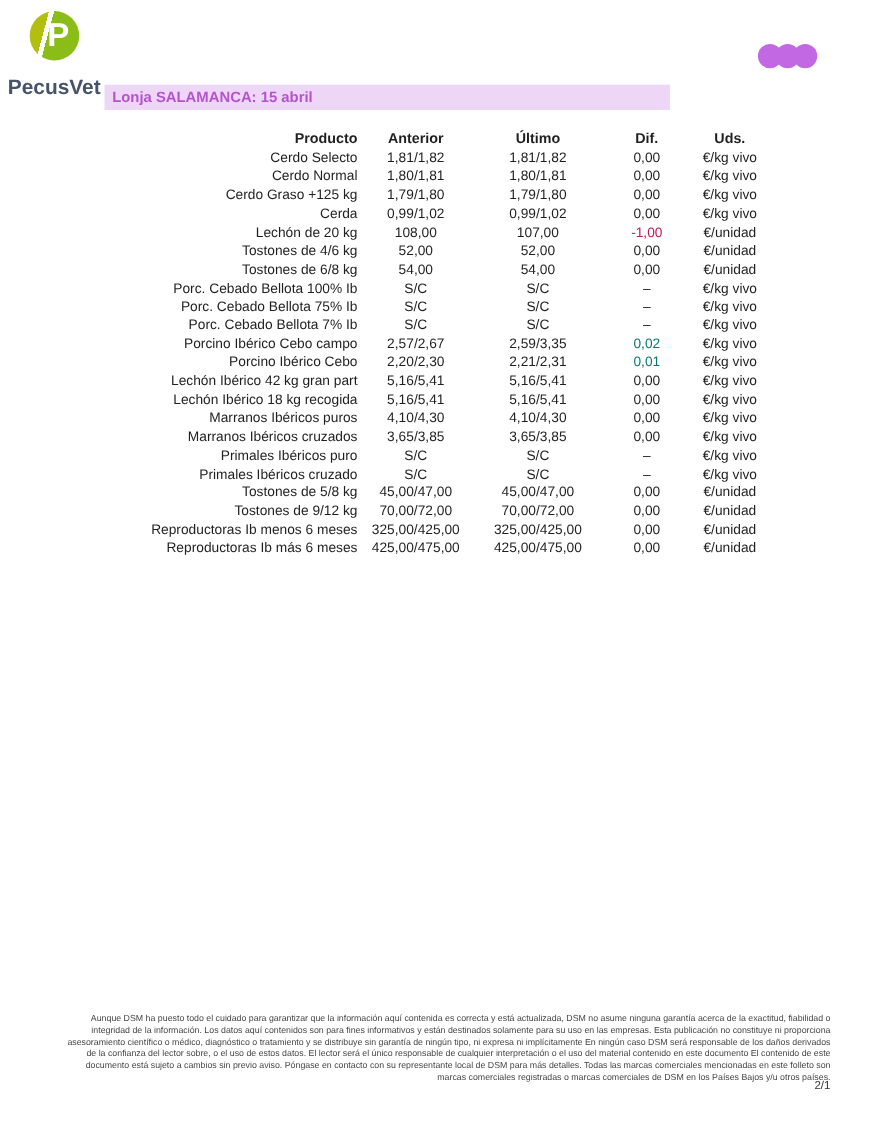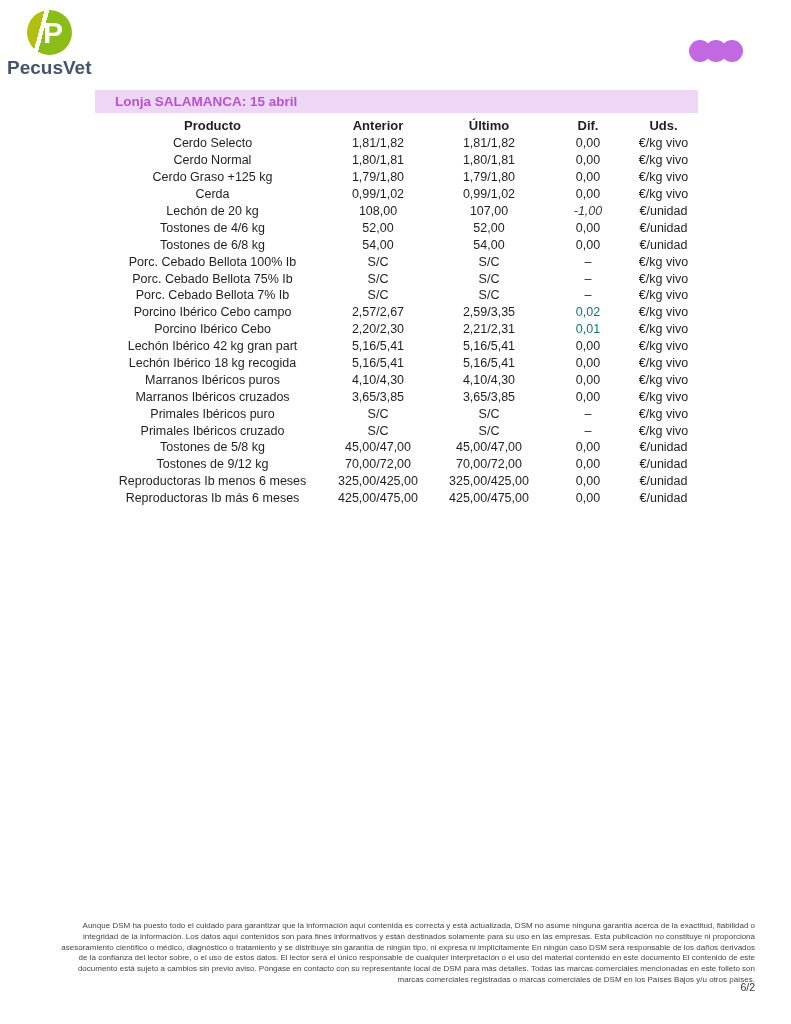--- a/index.html
+++ b/index.html
@@ -21,57 +21,57 @@
     background: linear-gradient(105deg, #b2bf0f 0 31%, #ffffff 31% 39%, #8abd17 39% 100%);
   }
   .logo-p {
     position: absolute; inset: 0;
     display: flex; align-items: center; justify-content: center;
     padding-left: 7px;
     font-size: 30px; font-weight: 700; color: #ffffff;
     line-height: 1;
   }
   .logo-text {
-    margin-top: 2px;
+    margin-top: 14px;
     font-size: 19px; font-weight: 700; letter-spacing: 0px;
     color: #45536b;
   }
 
   .dots { position: absolute; left: 689px; top: 40px; display: flex; }
   .dot { width: 22px; height: 22px; border-radius: 50%; background: #c168e2; }
   .dot + .dot { margin-left: -6px; }
 
   
   .banner {
-    position: absolute; left: 95px; top: 90px;
-    width: 603px; height: 23px;
+    position: absolute; left: 95px; top: 77px;
+    width: 514px; height: 23px;
     background: #eed7f6;
     display: flex; align-items: center;
-    padding-left: 20px;
+    padding-left: 7px;
   }
   .banner span {
     font-size: 13.5px; font-weight: 700; color: #b553cd;
   }
 
   
   .table {
     position: absolute; left: 100px; top: 116px;
     width: 598px;
     font-size: 12.5px;
   }
   .trow {
     display: grid;
     grid-template-columns: 225px 106px 116px 82px 69px;
     align-items: center;
     height: 16.9px;
   }
   .thead { height: 19px; font-weight: 700; font-size: 13px; }
-  .c-prod   { text-align: center; white-space: nowrap; }
+  .c-prod   { text-align: right; white-space: nowrap; }
   .c-ant, .c-ult, .c-dif, .c-uds { text-align: center; white-space: nowrap; }
-  .dif-down { color: #404040; font-style: italic; }
+  .dif-down { color: #be185d; }
   .dif-up   { color: #0f766e; }
 
   
   .disclaimer {
     position: absolute; left: 55px; top: 921px;
     width: 700px;
     font-size: 8px; line-height: 10.8px;
     color: #454545;
     text-align: right;
   }
@@ -262,15 +262,15 @@
           <span class="c-prod">Reproductoras Ib más 6 meses</span>
           <span class="c-ant">425,00/475,00</span>
           <span class="c-ult">425,00/475,00</span>
           <span class="c-dif">0,00</span>
           <span class="c-uds">€/unidad</span>
         </div>
       </div>
   </div>
 
   <div class="disclaimer">Aunque DSM ha puesto todo el cuidado para garantizar que la información aquí contenida es correcta y está actualizada, DSM no asume ninguna garantía acerca de la exactitud, fiabilidad o integridad de la información. Los datos aquí contenidos son para fines informativos y están destinados solamente para su uso en las empresas. Esta publicación no constituye ni proporciona asesoramiento científico o médico, diagnóstico o tratamiento y se distribuye sin garantía de ningún tipo, ni expresa ni implícitamente En ningún caso DSM será responsable de los daños derivados de la confianza del lector sobre, o el uso de estos datos. El lector será el único responsable de cualquier interpretación o el uso del material contenido en este documento El contenido de este documento está sujeto a cambios sin previo aviso. Póngase en contacto con su representante local de DSM para más detalles. Todas las marcas comerciales mencionadas en este folleto son marcas comerciales registradas o marcas comerciales de DSM en los Países Bajos y/u otros países.</div>
-  <div class="pagenum">6/2</div>
+  <div class="pagenum">2/1</div>
 
 </div>
 
 </body></html>

